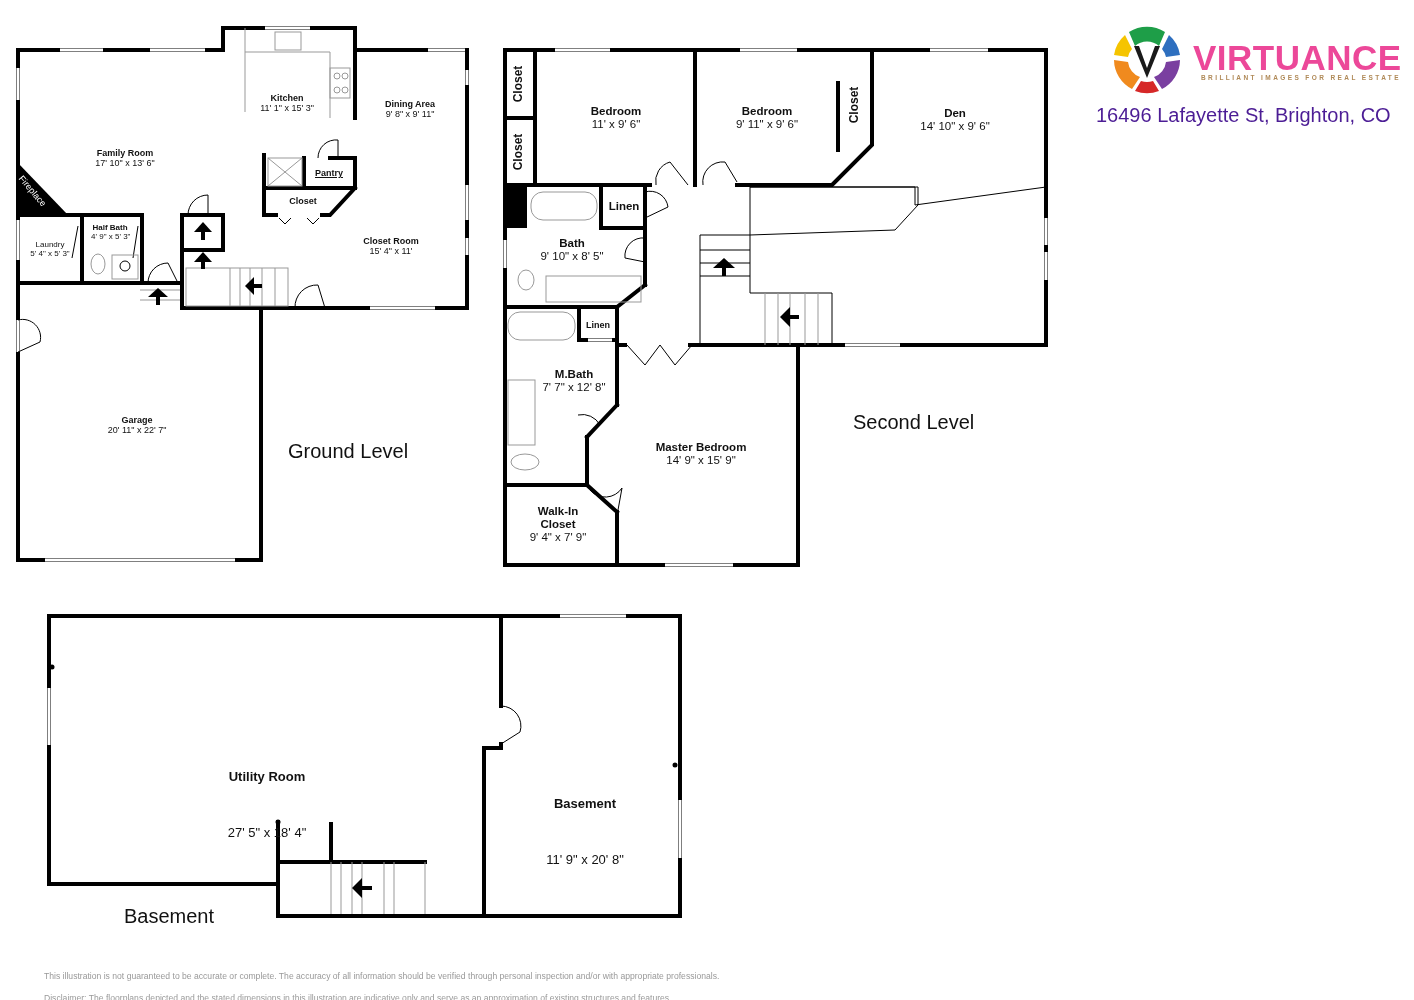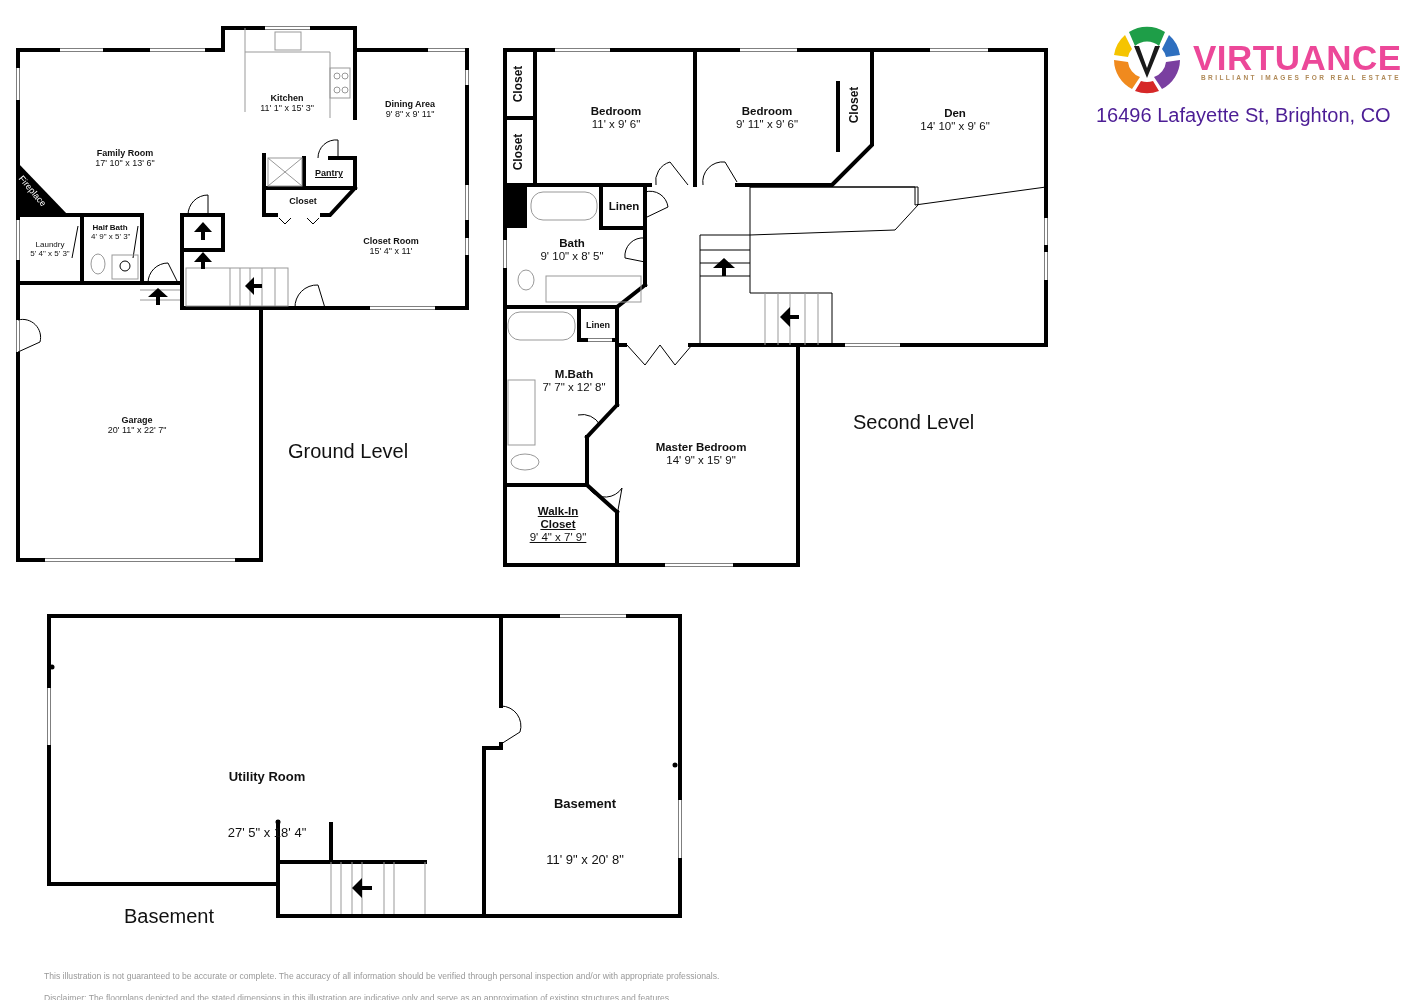--- a/index.html
+++ b/index.html
@@ -279,21 +279,21 @@
   <span class="n">Linen</span>
 </div>
 <div class="rlabel" style="left:574px;top:368px;">
   <span class="n">M.Bath</span>
   <span class="d">7' 7" x 12' 8"</span>
 </div>
 <div class="rlabel" style="left:701px;top:441px;">
   <span class="n">Master Bedroom</span>
   <span class="d">14' 9" x 15' 9"</span>
 </div>
-<div class="rlabel" style="left:558px;top:505px;width:70px;white-space:normal;text-decoration:underline;">
+<div class="rlabel" style="left:558px;top:505px;width:70px;white-space:normal;">
   <span class="n">Walk-In Closet</span>
   <span class="d" style="white-space:nowrap;">9' 4" x 7' 9"</span>
 </div>
 <div class="level" style="left:853px;top:411px;">Second Level</div>
 
 <div class="rlabel lg" style="left:267px;top:729px;">
   <span class="n">Utility Room</span>
   <span class="d">27' 5" x 18' 4"</span>
 </div>
 <div class="rlabel lg" style="left:585px;top:756px;">

